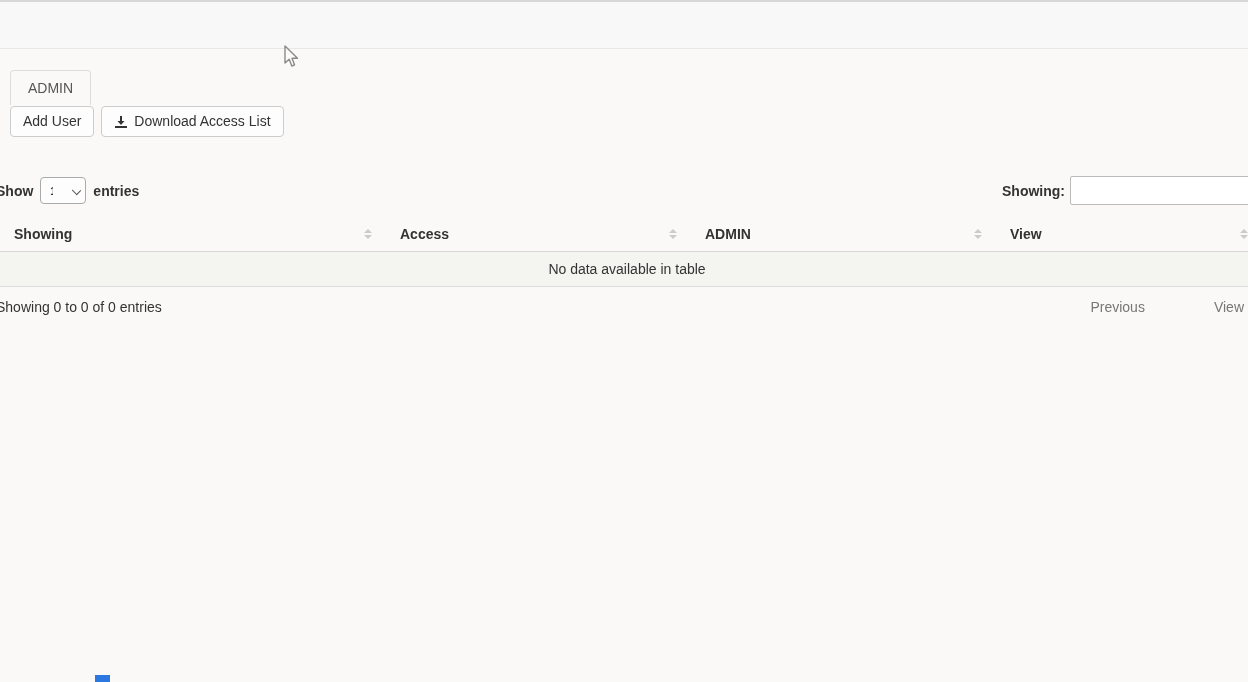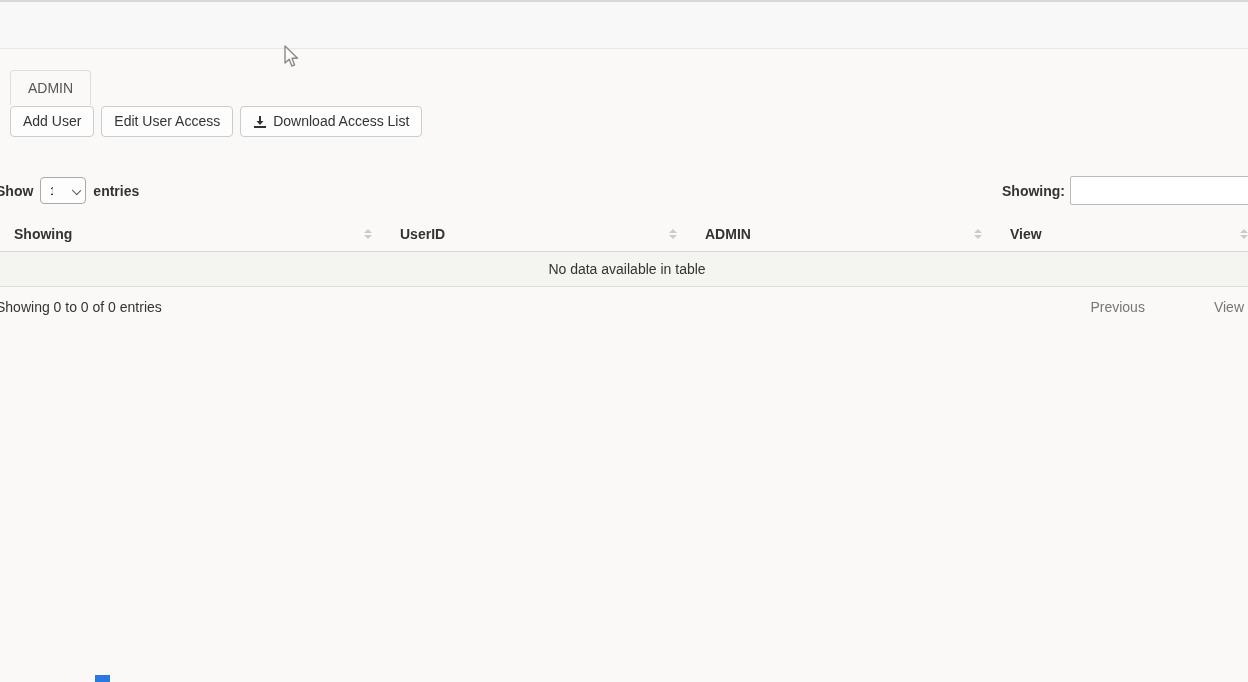--- a/index.html
+++ b/index.html
@@ -106,21 +106,20 @@
 
 <nav class="navbar">
 </nav>
 
 <div class="tabs-row">
   <a class="tab">ADMIN</a>
 </div>
 
 <div class="toolbar">
   <button class="btn">Add User</button>
-  <button class="btn">Edit User Access</button>
   <button class="btn">
     <span class="dl-icon">
       <svg width="14" height="14" viewBox="0 0 14 14">
           <path fill="#333" d="M6 1h2v5h2.5L7 10 3.5 6H6V1z"></path>
           <path fill="#333" d="M1 11h12v2H1z"></path>
         </svg>
     </span>
     <span>Download Access List</span>
   </button>
 </div>
@@ -154,21 +153,21 @@
     <thead>
       <tr>
         <th>
           <span>Showing</span>
           <span class="sort">
               <i class="up"></i>
               <i class="down"></i>
             </span>
         </th>
         <th>
-          <span>UserID</span>
+          <span>Access</span>
           <span class="sort">
               <i class="up"></i>
               <i class="down"></i>
             </span>
         </th>
         <th>
           <span>ADMIN</span>
           <span class="sort">
               <i class="up"></i>
               <i class="down"></i>

